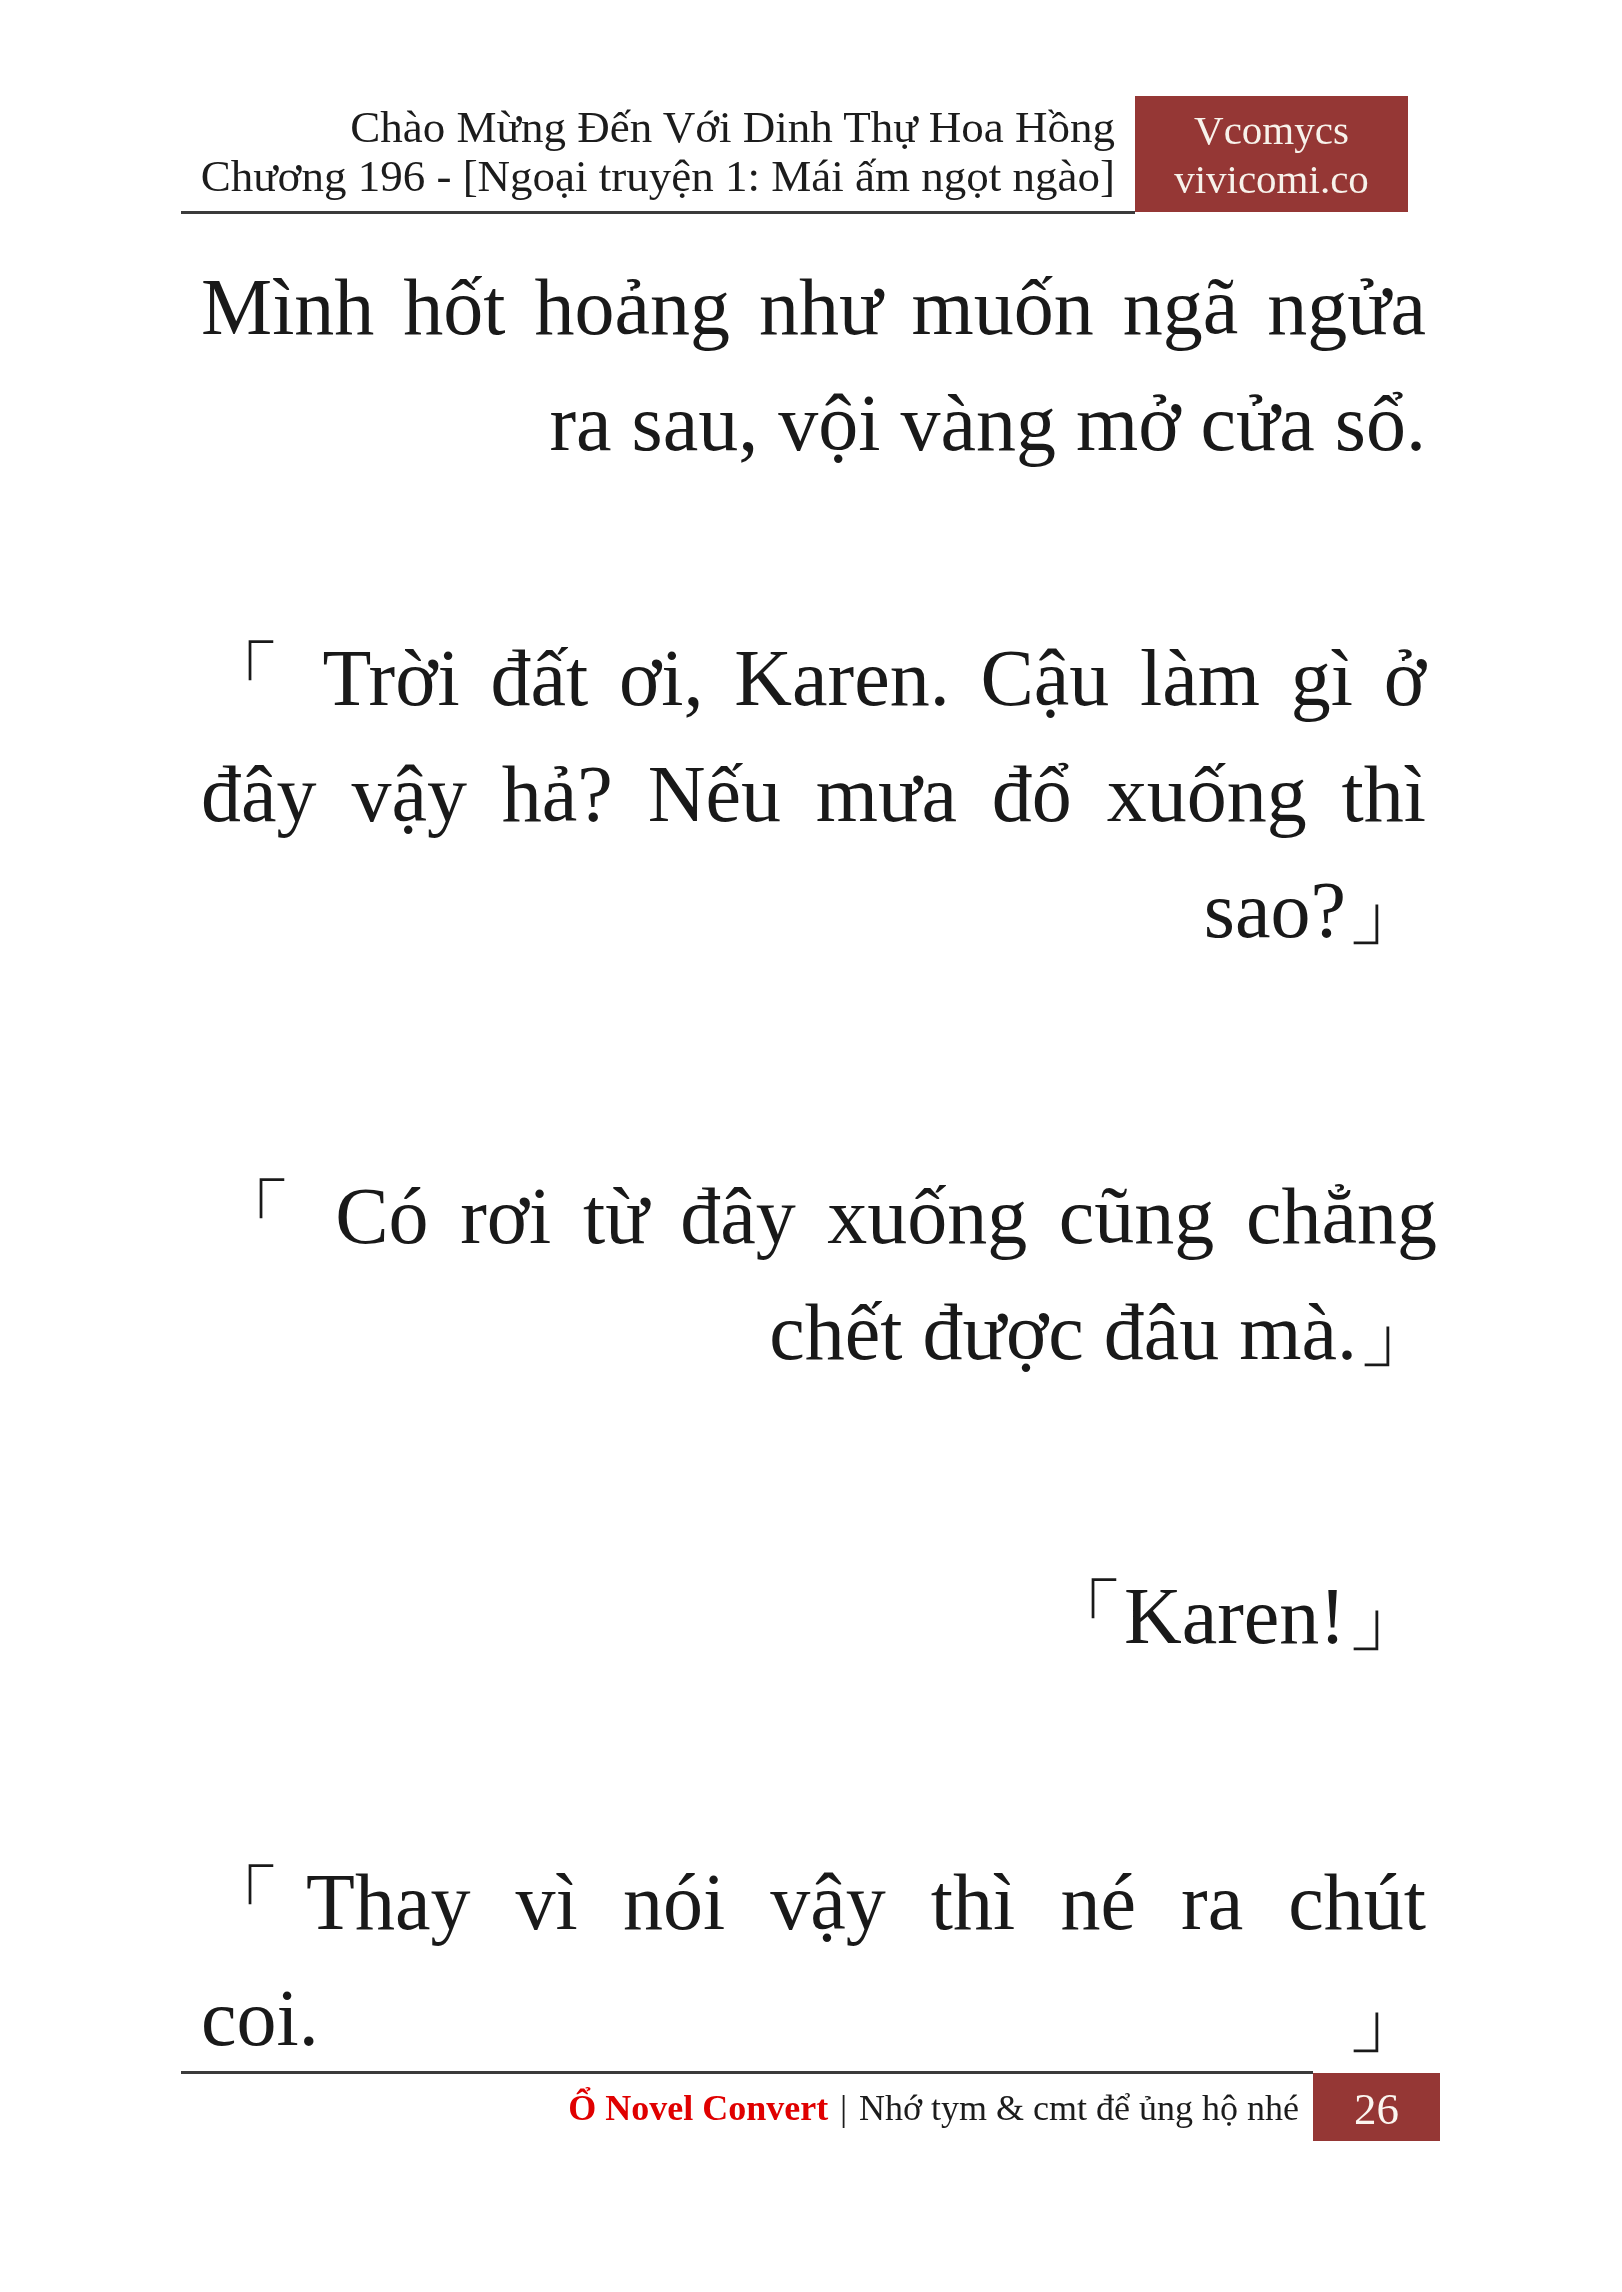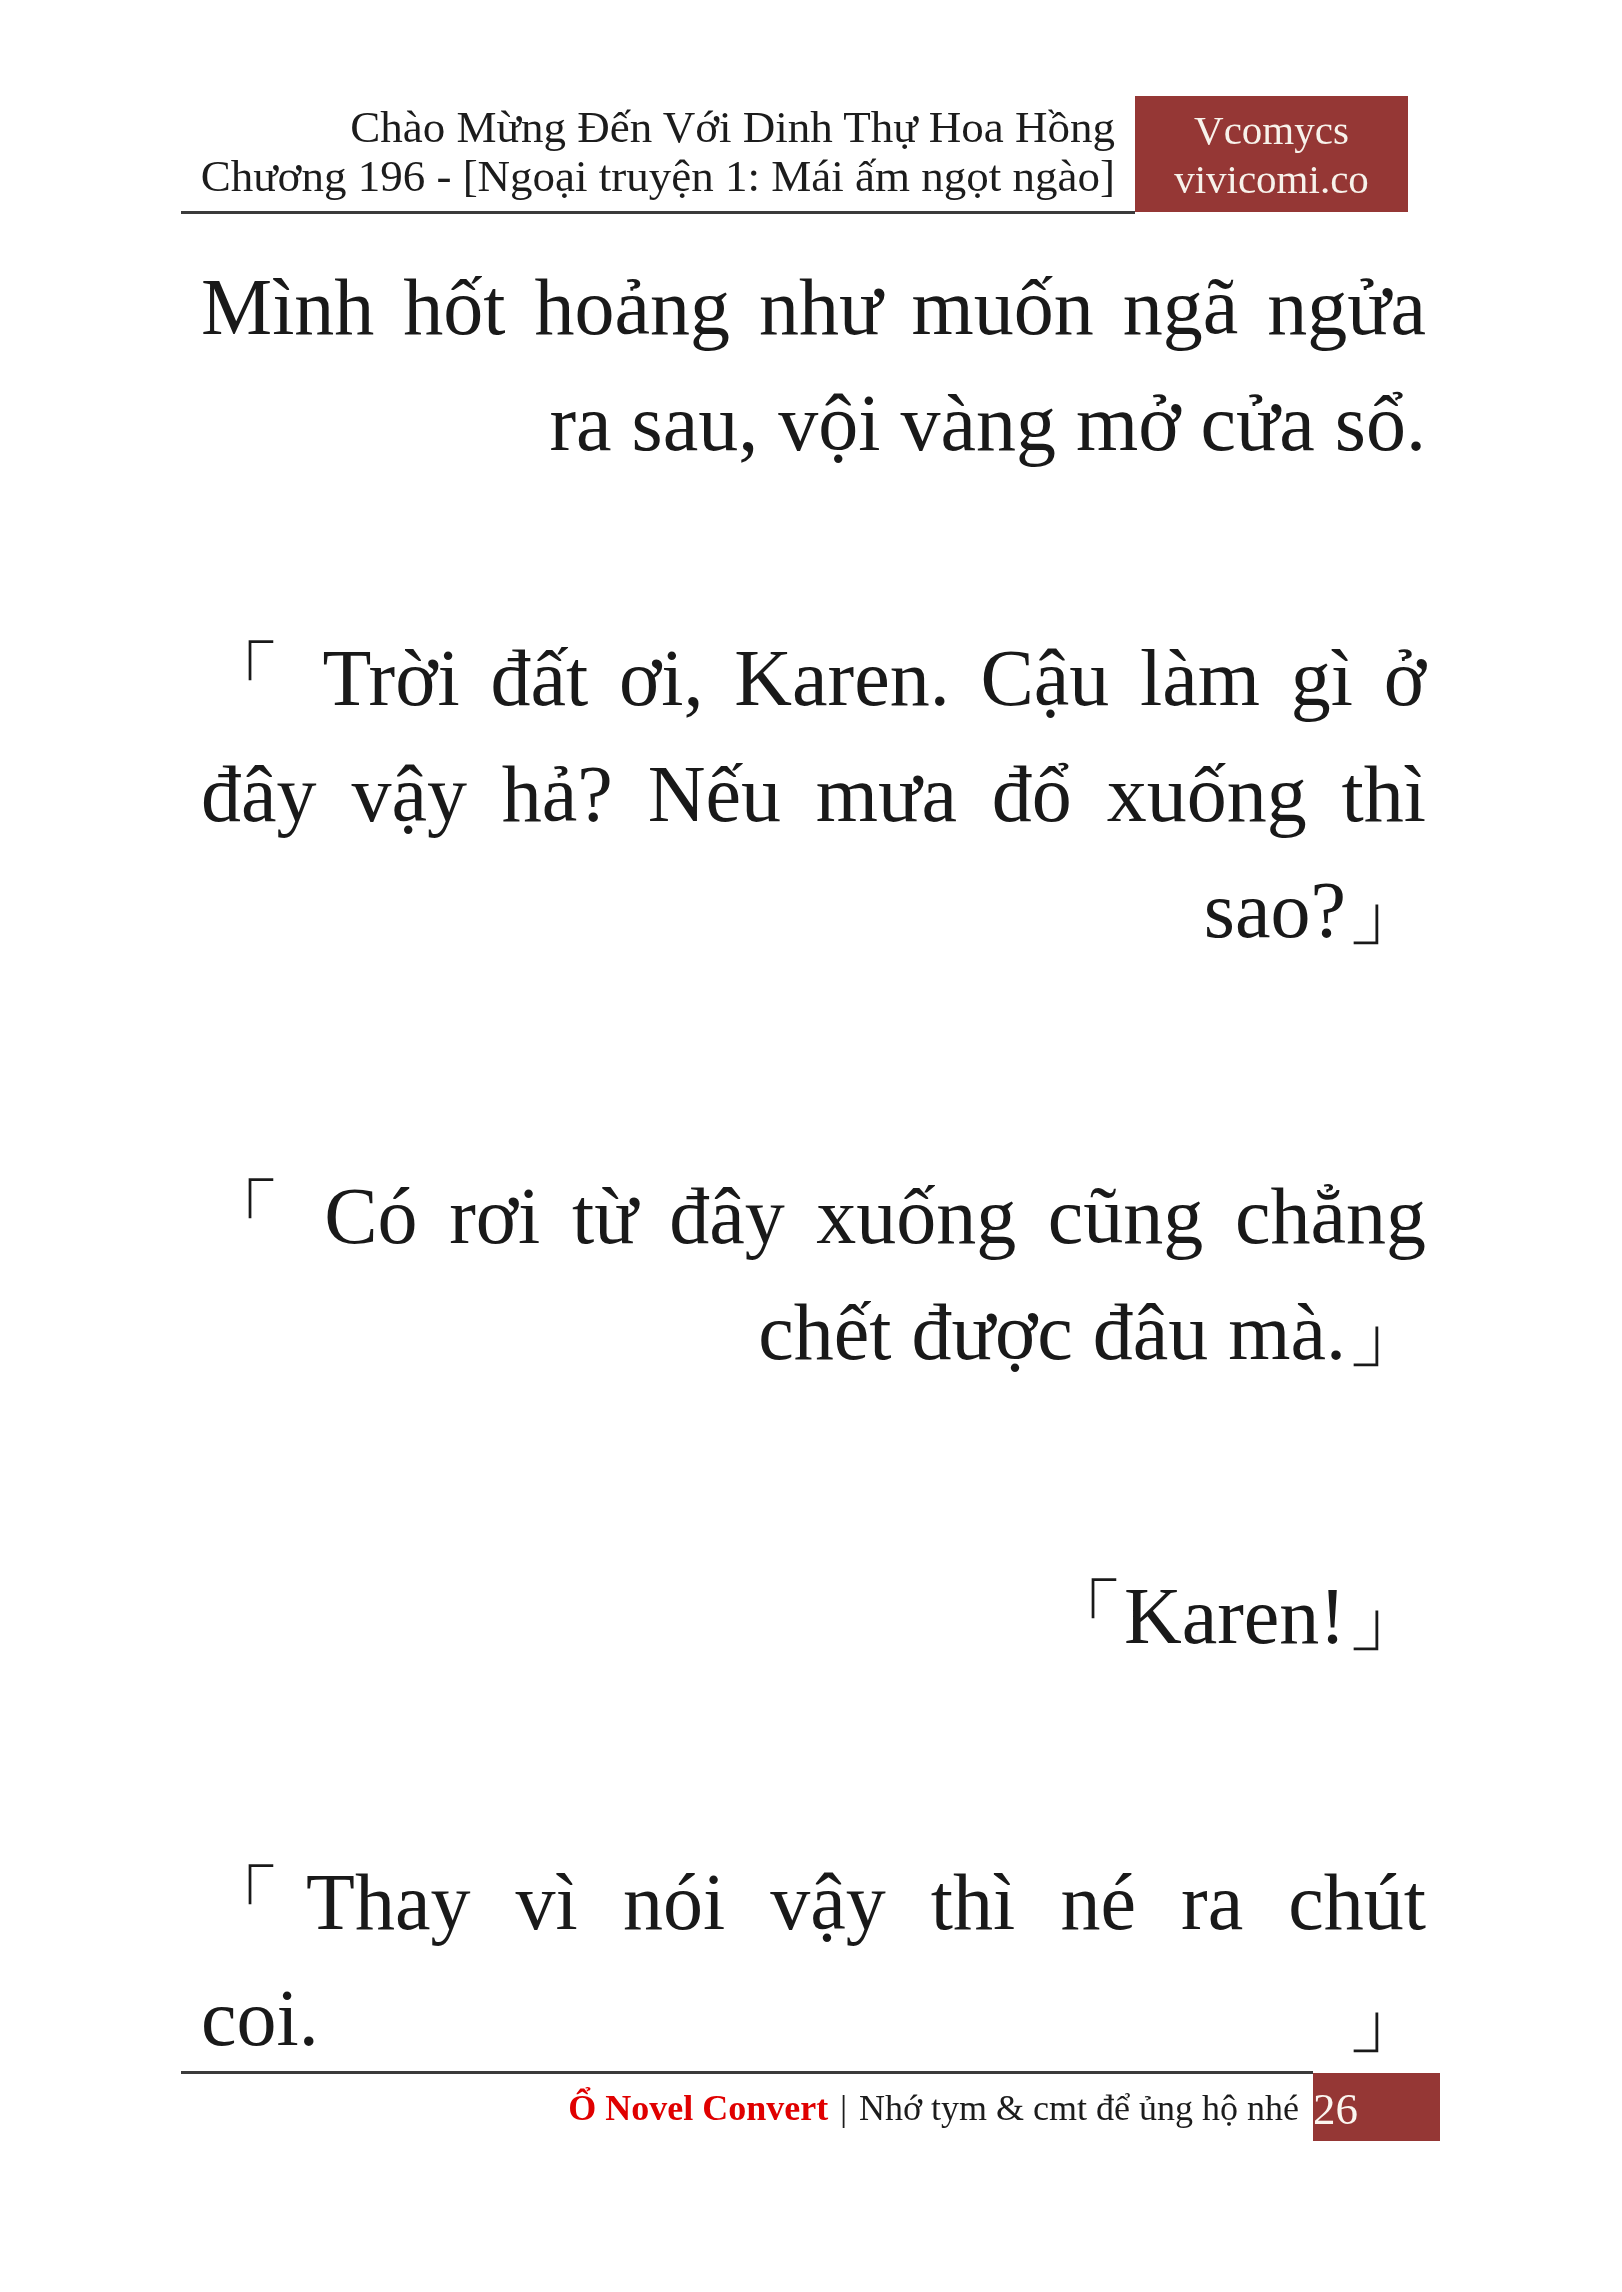--- a/index.html
+++ b/index.html
@@ -24,33 +24,33 @@
   .rule{position:absolute;background:#3B3B3B;height:2.9px;}
   .rule-top{left:181px;top:211px;width:954px;}
   .rule-bottom{left:181px;top:2071px;width:1132px;}
   
   .para{
     position:absolute;left:201px;width:1225px;
     font-size:80px;line-height:116px;color:#191919;
   }
   .para .line{text-align:right;}
   .para .line.j{text-align:justify;text-align-last:justify;}
-  .p1{top:249px;} .p2{top:620px;} .p3{top:1158px;} .p4{top:1558px;} .p5{top:1844px;}
+  .p1{top:249px;} .p2{top:620px;} .p3{top:1158px;margin-left:11px;} .p4{top:1558px;} .p5{top:1844px;}
   
   .footer-text{
     position:absolute;top:2079px;left:201px;width:1098px;
     text-align:right;font-size:36px;line-height:59px;color:#1c1c1c;
     white-space:nowrap;
   }
   .footer-text .brand{color:#E00000;font-weight:bold;}
   .footer-text .sep{padding:0 11.8px;color:#1c1c1c;}
   .page-badge{
     position:absolute;left:1313px;top:2073px;width:127px;height:71px;
     background:#953735;color:#FBF6F0;font-size:45px;
-    display:flex;align-items:center;
+    display:flex;align-items:center;justify-content:center;
   }
   
   .watermark{
     position:absolute;left:23.5px;top:2203px;width:255px;height:84px;
     font-family:"DejaVu Sans","Liberation Sans",sans-serif;
     font-style:italic;font-weight:bold;font-size:57px;line-height:69px;
     letter-spacing:-2px;
     background:linear-gradient(180deg,#C2CDF4 0%,#9FAEE8 45%,#7D90D6 100%);
     -webkit-background-clip:text;background-clip:text;color:transparent;
   }

